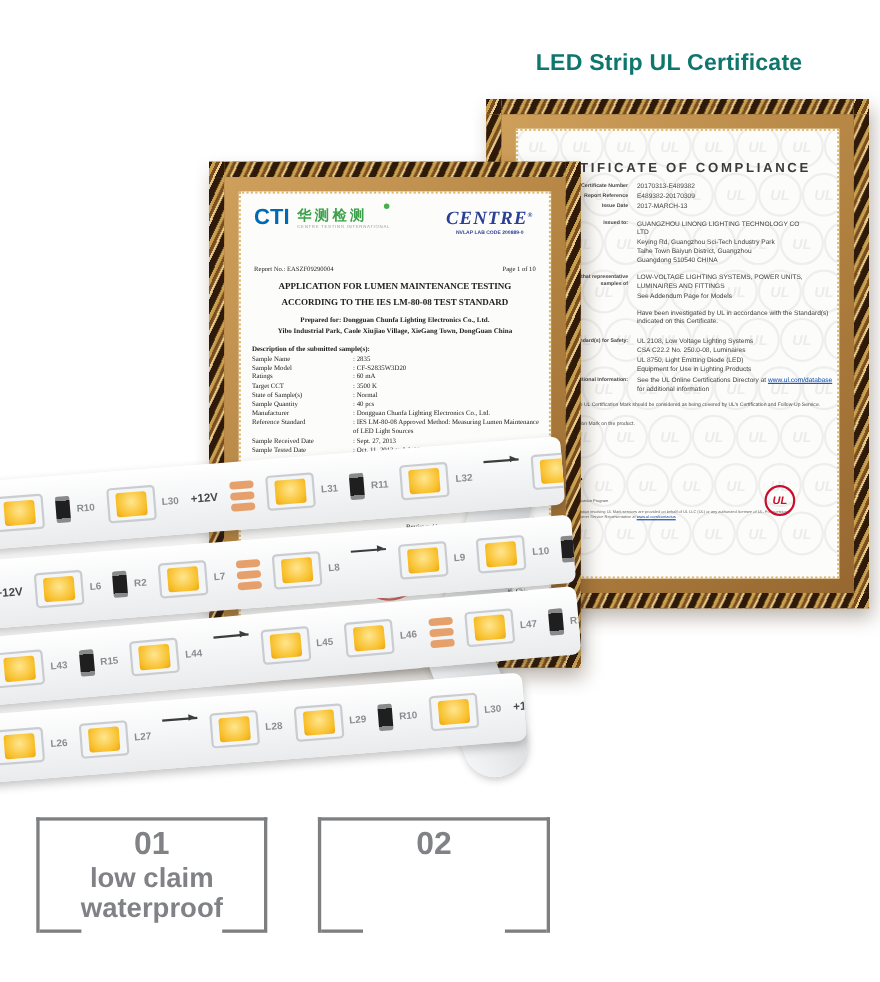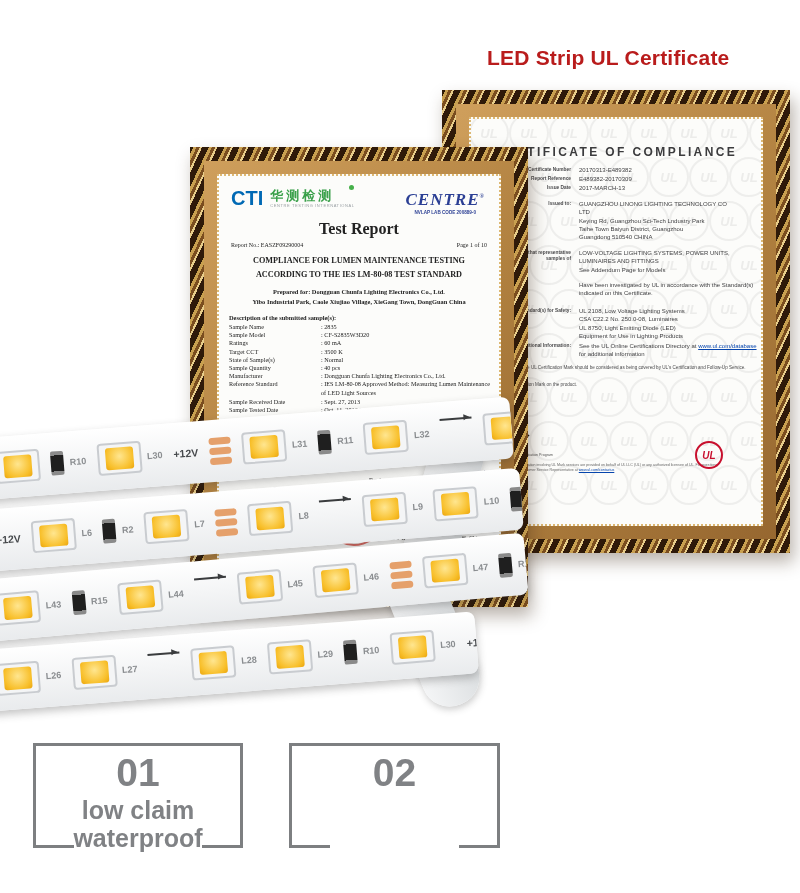--- a/index.html
+++ b/index.html
@@ -1,19 +1,19 @@
 <!DOCTYPE html>
 <html><head>
 <meta charset="utf-8">
 <style>
   html,body{margin:0;padding:0;background:#fff;}
   #canvas{position:relative;width:800px;height:893px;background:#ffffff;overflow:hidden;
           font-family:"Liberation Sans",sans-serif;}
   
-  .headline{position:absolute;font-weight:bold;color:#b91c1c;letter-spacing:0.2px;}
+  .headline{position:absolute;font-weight:bold;color:#0f766e;letter-spacing:0.2px;}
   #headline-right{left:487px;top:46px;font-size:21px;}
   #headline-left{left:100px;top:110px;font-size:22px;}
   
   .frame{position:absolute;box-sizing:border-box;border:14px solid transparent;
          border-image:repeating-linear-gradient(115deg,#2e1a08 0 3px,#c9a050 3px 6px,#7a4d1f 6px 9px,#e8cd8a 9px 11px,#30190a 11px 14px) 14 repeat;
          background:#b0803f;box-shadow:4px 9px 16px rgba(60,40,20,.35);}
   .copper{position:absolute;inset:0;box-sizing:border-box;padding:13px;
           background:linear-gradient(135deg,#cf9f5c,#b0803f 55%,#966730);}
   .paper{position:relative;width:100%;height:100%;box-sizing:border-box;background:#fcfcfa;
          border:2px dotted #dcb873;overflow:hidden;}
@@ -91,21 +91,21 @@
   .pads{flex:none;display:flex;flex-direction:column;gap:3px;}
   .pads i{width:22px;height:7px;border-radius:4px;background:#e5a06b;display:block;}
   .arrow{flex:none;width:32px;height:1.6px;background:#3a3c3e;position:relative;margin-top:-26px;}
   .arrow::after{content:"";position:absolute;right:-1px;top:-3px;border:3.5px solid transparent;border-left:6px solid #3a3c3e;}
   
   .feature{position:absolute;top:743px;height:105px;box-sizing:border-box;
            border-top:3px solid #7d7f81;border-left:3px solid #7d7f81;border-right:3px solid #7d7f81;
            text-align:center;color:#808285;}
   .feature::before,.feature::after{content:"";position:absolute;bottom:0;width:38px;height:3px;background:#7d7f81;}
   .feature::before{left:0;} .feature::after{right:0;}
-  .feature-num{font-size:39px;font-weight:bold;line-height:1.15;margin-top:5px;}
+  .feature-num{font-size:29px;font-weight:bold;line-height:1.15;margin-top:5px;}
   .feature-line{font-size:25px;font-weight:bold;line-height:1.12;}
   svg{display:block;}
 </style>
 </head>
 <body>
 
 <div id="canvas">
 
   <div id="headline-right" class="headline">LED Strip UL Certificate</div>
 
@@ -258,26 +258,25 @@
               <div class="cti-cn-main">华测检测</div>
               <div class="cti-cn-sub">CENTRE TESTING INTERNATIONAL</div>
             </span>
           </div>
           <div class="nvlap">
             <div class="nvlap-word"><span>CENTRE</span><span class="nvlap-sup">®</span></div>
             <div class="nvlap-code">NVLAP LAB CODE 200889-0</div>
           </div>
         </div>
 
-        <div class="tr-title">Test Report</div>
         <div class="tr-meta">
           <span>Report No.: EASZF09290004</span>
           <span>Page 1 of 10</span>
         </div>
-        <div id="tr-sub1" class="tr-sub">COMPLIANCE FOR LUMEN MAINTENANCE TESTING</div>
+        <div id="tr-sub1" class="tr-sub">APPLICATION FOR LUMEN MAINTENANCE TESTING</div>
         <div id="tr-sub2" class="tr-sub">ACCORDING TO THE IES LM-80-08 TEST STANDARD</div>
         <div id="tr-prep1" class="tr-prep">Prepared for: Dongguan Chunfa Lighting Electronics Co., Ltd.</div>
         <div id="tr-prep2" class="tr-prep">Yibo Industrial Park, Caole Xiujiao Village, XieGang Town, DongGuan China</div>
         <div class="tr-desc">Description of the submitted sample(s):</div>
 
         <div id="tr-sample-table">
             <div class="tr-row">
               <span class="tr-k">Sample Name</span>
               <span class="tr-v">: 2835</span>
             </div>

